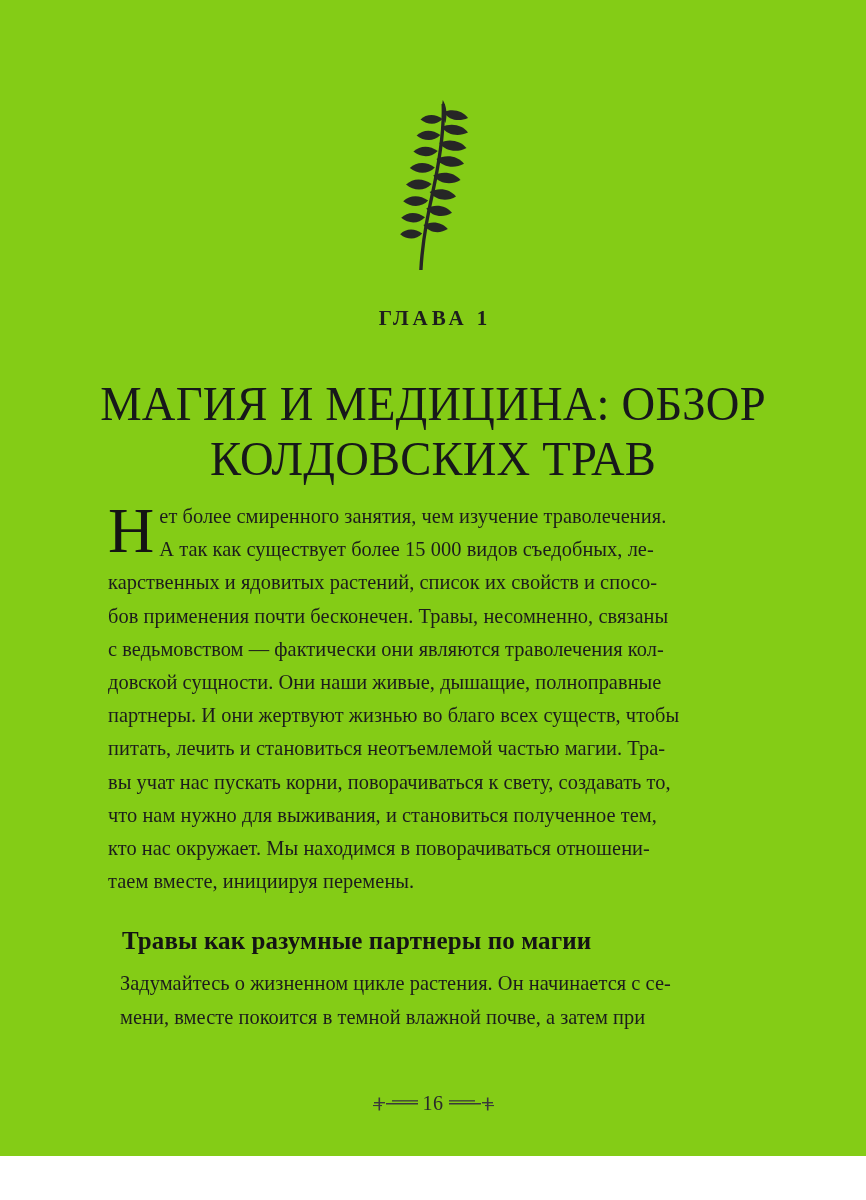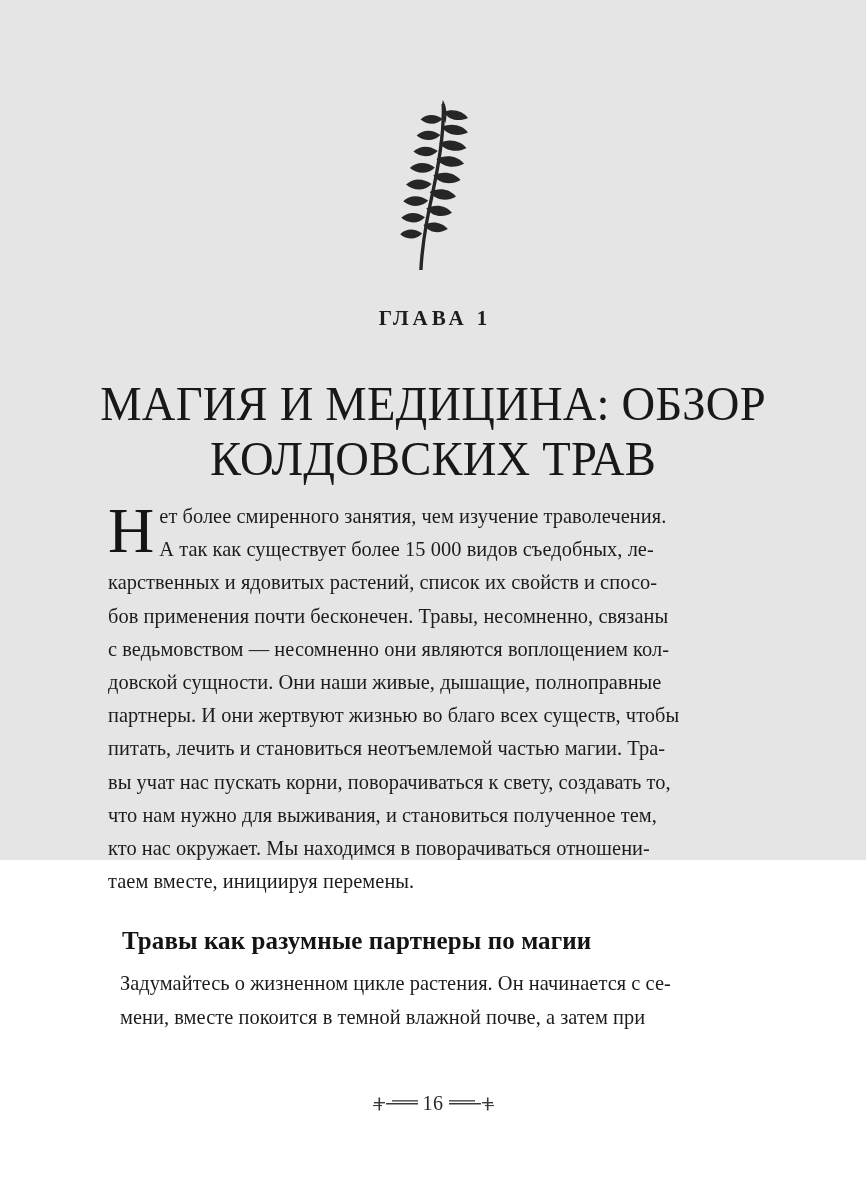--- a/index.html
+++ b/index.html
@@ -13,22 +13,22 @@
     height: 1200px;
     font-family: "Liberation Serif", "DejaVu Serif", serif;
     color: #1a1a1a;
     position: relative;
     overflow: hidden;
   }
 
   .page {
     position: relative;
     width: 866px;
-    height: 860px;
-    background: #e5e5e5;
+    height: 1156px;
+    background: #84cc16;
     box-sizing: border-box;
   }
 
   
   .ornament-wrap {
     position: absolute;
     top: 98px;
     left: 0;
     width: 866px;
     display: flex;
@@ -186,21 +186,21 @@
   </h1>
 
   <div class="body-block">
 
     <p class="para lines">
       <span class="dropcap">Н</span>
         <span class="line">ет более смиренного занятия, чем изучение траволечения.</span>
         <span class="line">А так как существует более 15 000 видов съедобных, ле-</span>
         <span class="line">карственных и ядовитых растений, список их свойств и спосо-</span>
         <span class="line">бов применения почти бесконечен. Травы, несомненно, связаны</span>
-        <span class="line">с ведьмовством — несомненно они являются воплощением кол-</span>
+        <span class="line">с ведьмовством — фактически они являются траволечения кол-</span>
         <span class="line">довской сущности. Они наши живые, дышащие, полноправные</span>
         <span class="line">партнеры. И они жертвуют жизнью во благо всех существ, чтобы</span>
         <span class="line">питать, лечить и становиться неотъемлемой частью магии. Тра-</span>
         <span class="line">вы учат нас пускать корни, поворачиваться к свету, создавать то,</span>
         <span class="line">что нам нужно для выживания, и становиться полученное тем,</span>
         <span class="line">кто нас окружает. Мы находимся в поворачиваться отношени-</span>
         <span class="line">таем вместе, инициируя перемены.</span>
     </p>
 
     <h2 class="subheading">Травы как разумные партнеры по магии</h2>

